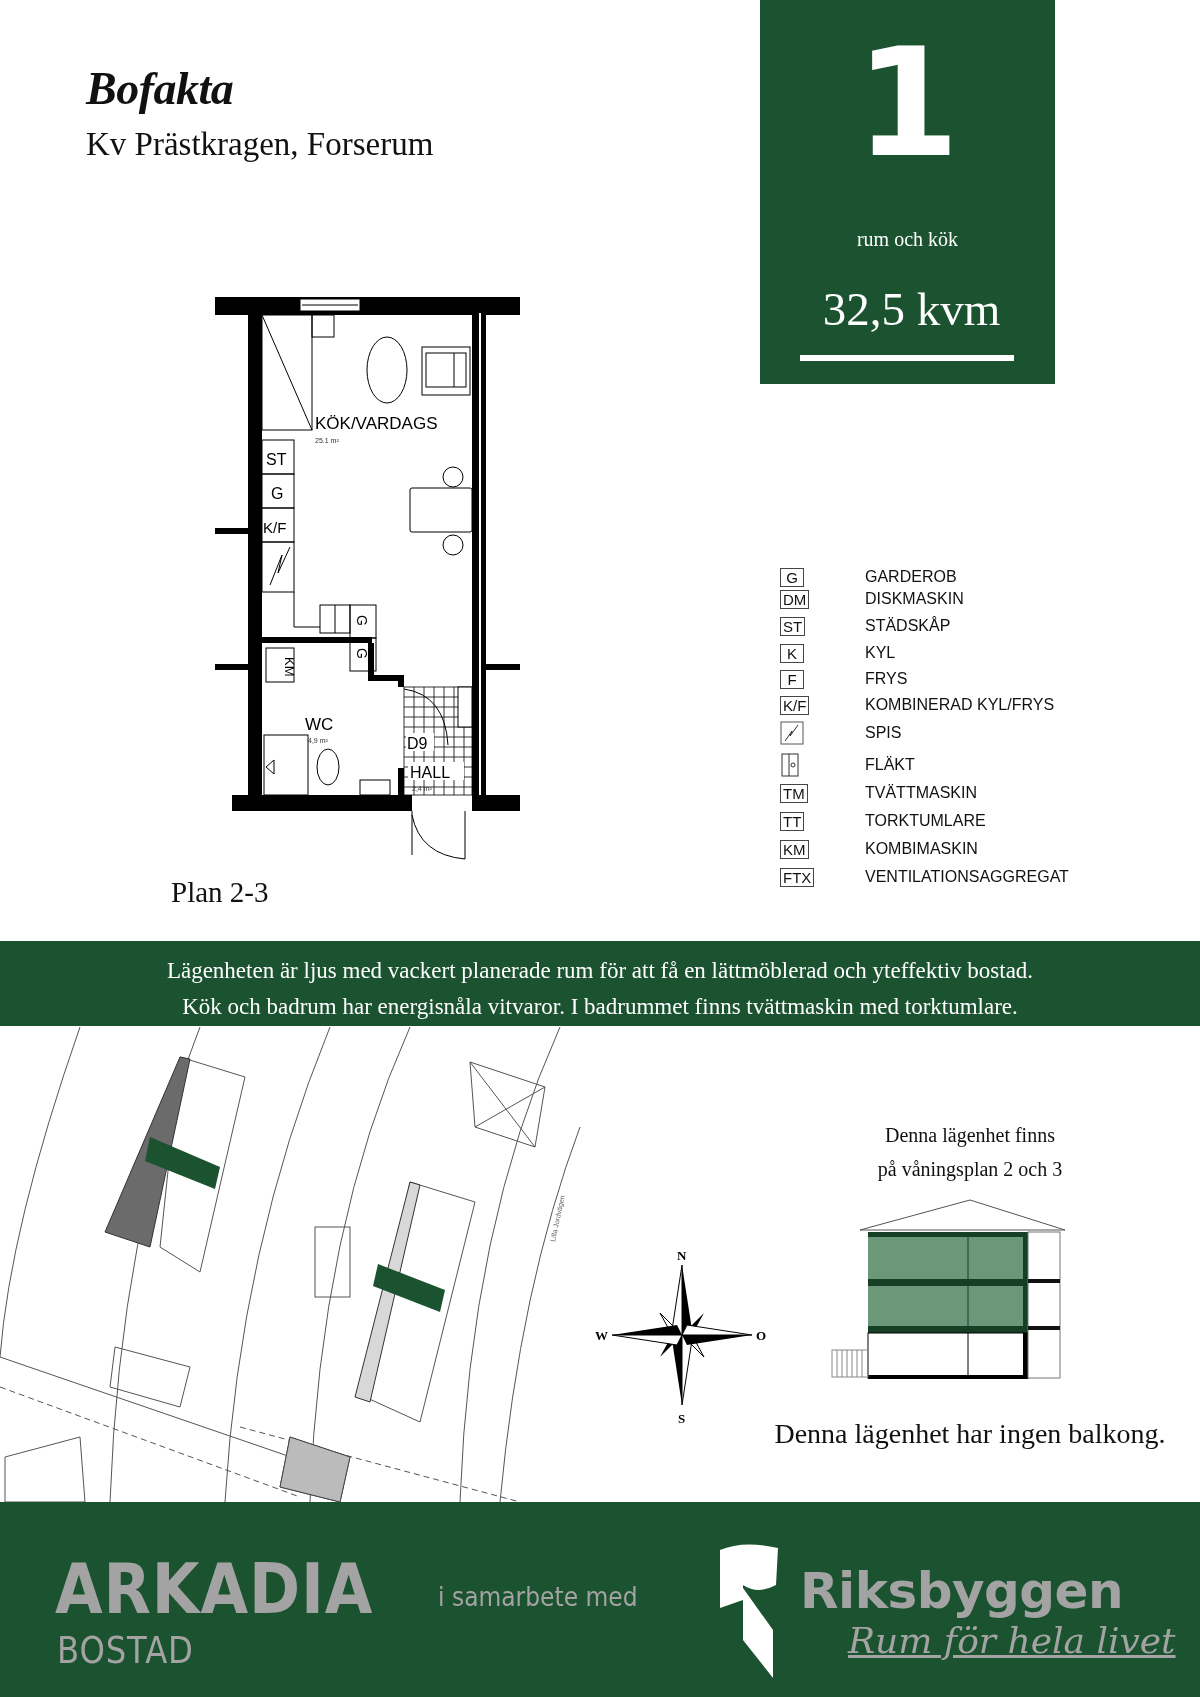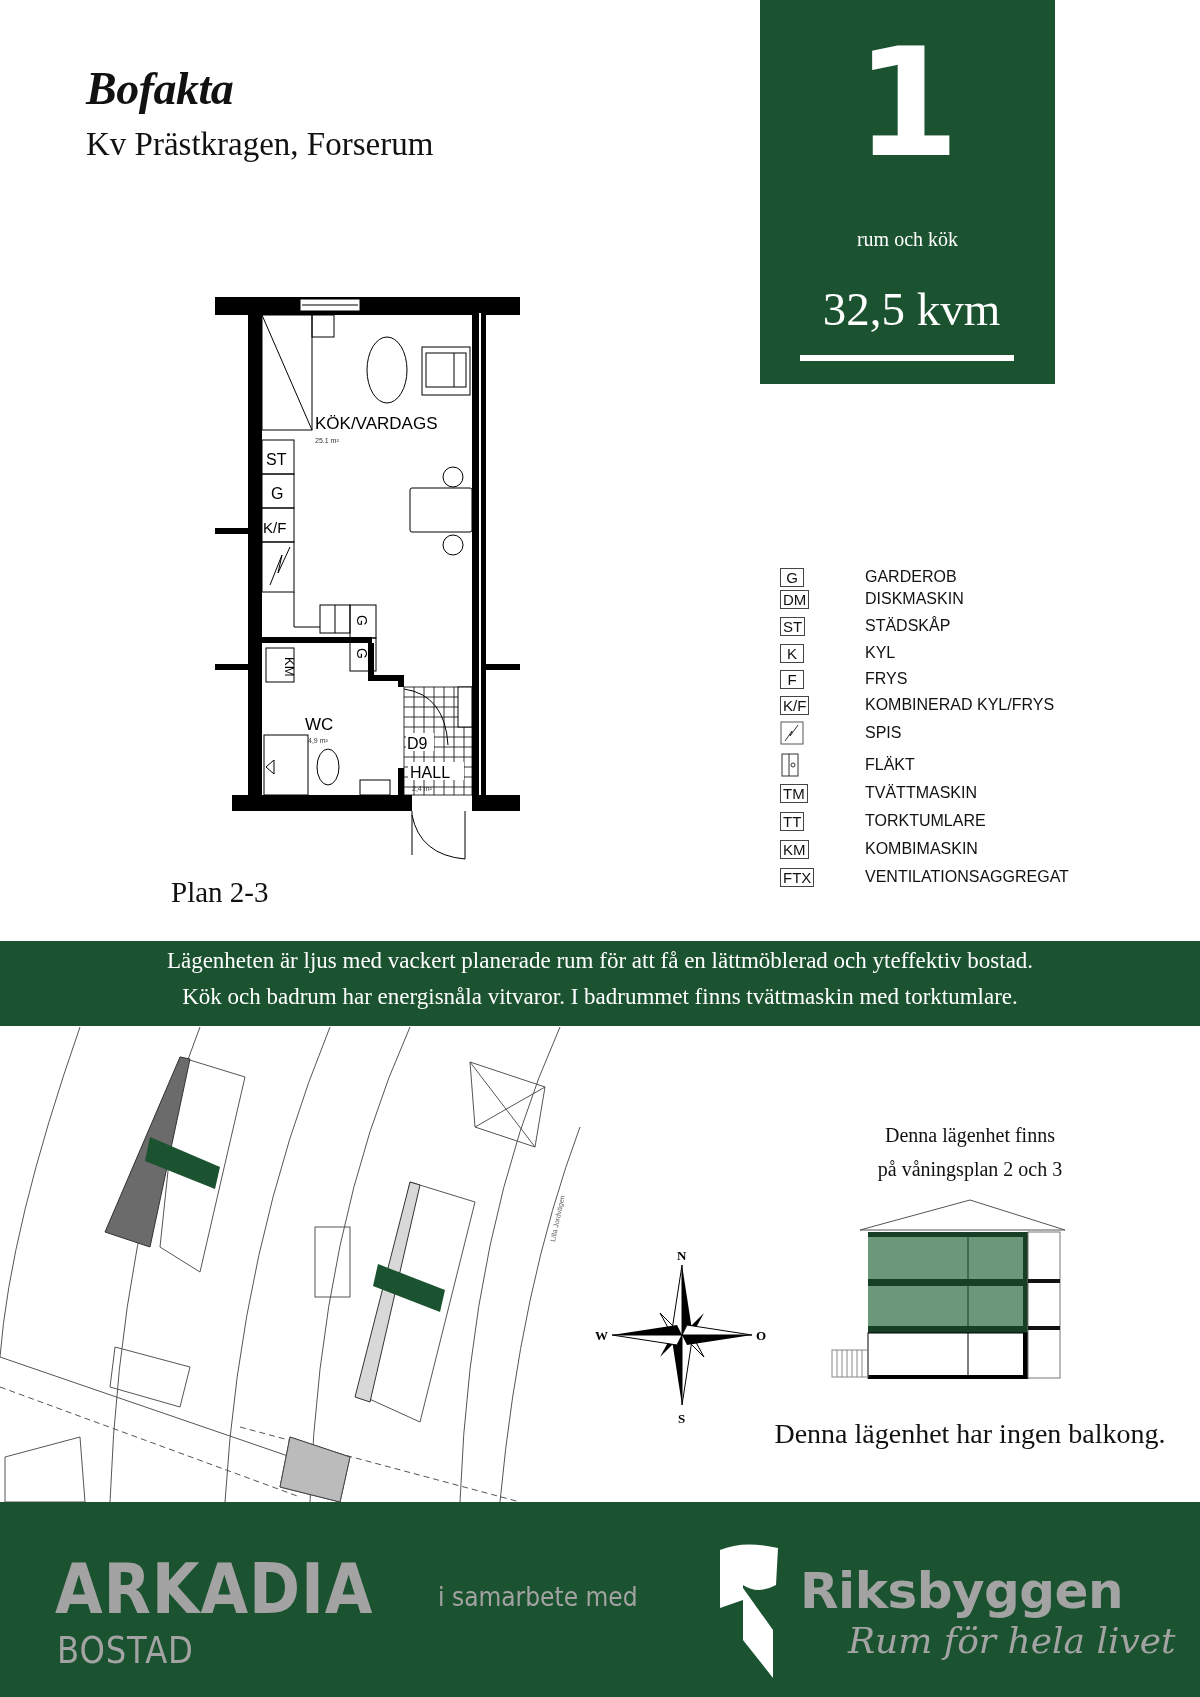--- a/index.html
+++ b/index.html
@@ -16,35 +16,35 @@
   .badge .rule { position: absolute; left: 40px; width: 214px; top: 355px; height: 6px; background: #fff; }
 
   .plan { position: absolute; left: 210px; top: 255px; width: 320px; height: 620px; }
   .plan-label { position: absolute; left: 171px; top: 876px; font-size: 29px; }
 
   .legend { position: absolute; left: 780px; top: 566px; width: 290px; }
   .legend-row { position: absolute; left: 0; height: 22px; display: flex; align-items: center; font-family: "Liberation Sans", sans-serif; font-size: 16px; color: #111; }
   .legend-code { display: inline-block; min-width: 24px; height: 19px; border: 1px solid #444; font-size: 15px; line-height: 17px; text-align: center; padding: 0 2px; }
   .legend-text { position: absolute; left: 58px; white-space: nowrap; margin-left: 27px; }
 
-  .band { position: absolute; left: 0; top: 941px; width: 1200px; height: 85px; background: #1b5230; color: #fff; text-align: center; font-size: 23px; line-height: 36px; padding-top: 2px; }
+  .band { position: absolute; left: 0; top: 941px; width: 1200px; height: 85px; background: #1b5230; color: #fff; text-align: center; font-size: 23px; line-height: 36px; padding-top: 12px; }
 
   .siteplan { position: absolute; left: 0; top: 1027px; width: 590px; height: 475px; overflow: hidden; }
   .compass { position: absolute; left: 592px; top: 1245px; width: 180px; height: 180px; }
   .elev-title { position: absolute; left: 800px; top: 1118px; width: 340px; text-align: center; font-size: 20px; line-height: 34px; }
   .elevation { position: absolute; left: 820px; top: 1195px; width: 250px; height: 190px; }
   .elev-caption { position: absolute; left: 770px; top: 1418px; width: 400px; text-align: center; font-size: 28px; }
 
   .footer { position: absolute; left: 0; top: 1502px; width: 1200px; height: 195px; background: #1b5230; color: #a3a3a3; }
   .ark-name { position: absolute; left: 55px; top: 46px; font-family: "DejaVu Sans", sans-serif; font-weight: bold; font-size: 70px; letter-spacing: 1px; transform: scaleX(0.88); transform-origin: left; }
   .ark-sub { position: absolute; left: 57px; top: 126px; font-family: "DejaVu Sans", sans-serif; font-size: 38px; letter-spacing: 1px; transform: scaleX(0.85); transform-origin: left; }
   .collab { position: absolute; left: 438px; top: 80px; font-family: "DejaVu Sans", sans-serif; font-size: 26px; transform: scaleX(0.9); transform-origin: left; }
   .riks-logo { position: absolute; left: 718px; top: 38px; width: 70px; height: 140px; }
   .riks-name { position: absolute; left: 800px; top: 60px; font-family: "DejaVu Sans", sans-serif; font-weight: bold; font-size: 50px; letter-spacing: -0.5px; }
-  .riks-tag { position: absolute; left: 848px; top: 118px; font-family: "DejaVu Serif", serif; font-style: italic; font-size: 36px; }
+  .riks-tag { position: absolute; left: 848px; top: 118px; font-family: "DejaVu Serif", serif; font-style: italic; font-size: 36px; text-decoration: underline; }
 </style>
 </head>
 <body>
 
 <div class="title">Bofakta</div>
 <div class="subtitle">Kv Prästkragen, Forserum</div>
 
 <div class="badge">
   <div class="num">1</div>
   <div class="rooms">rum och kök</div>

